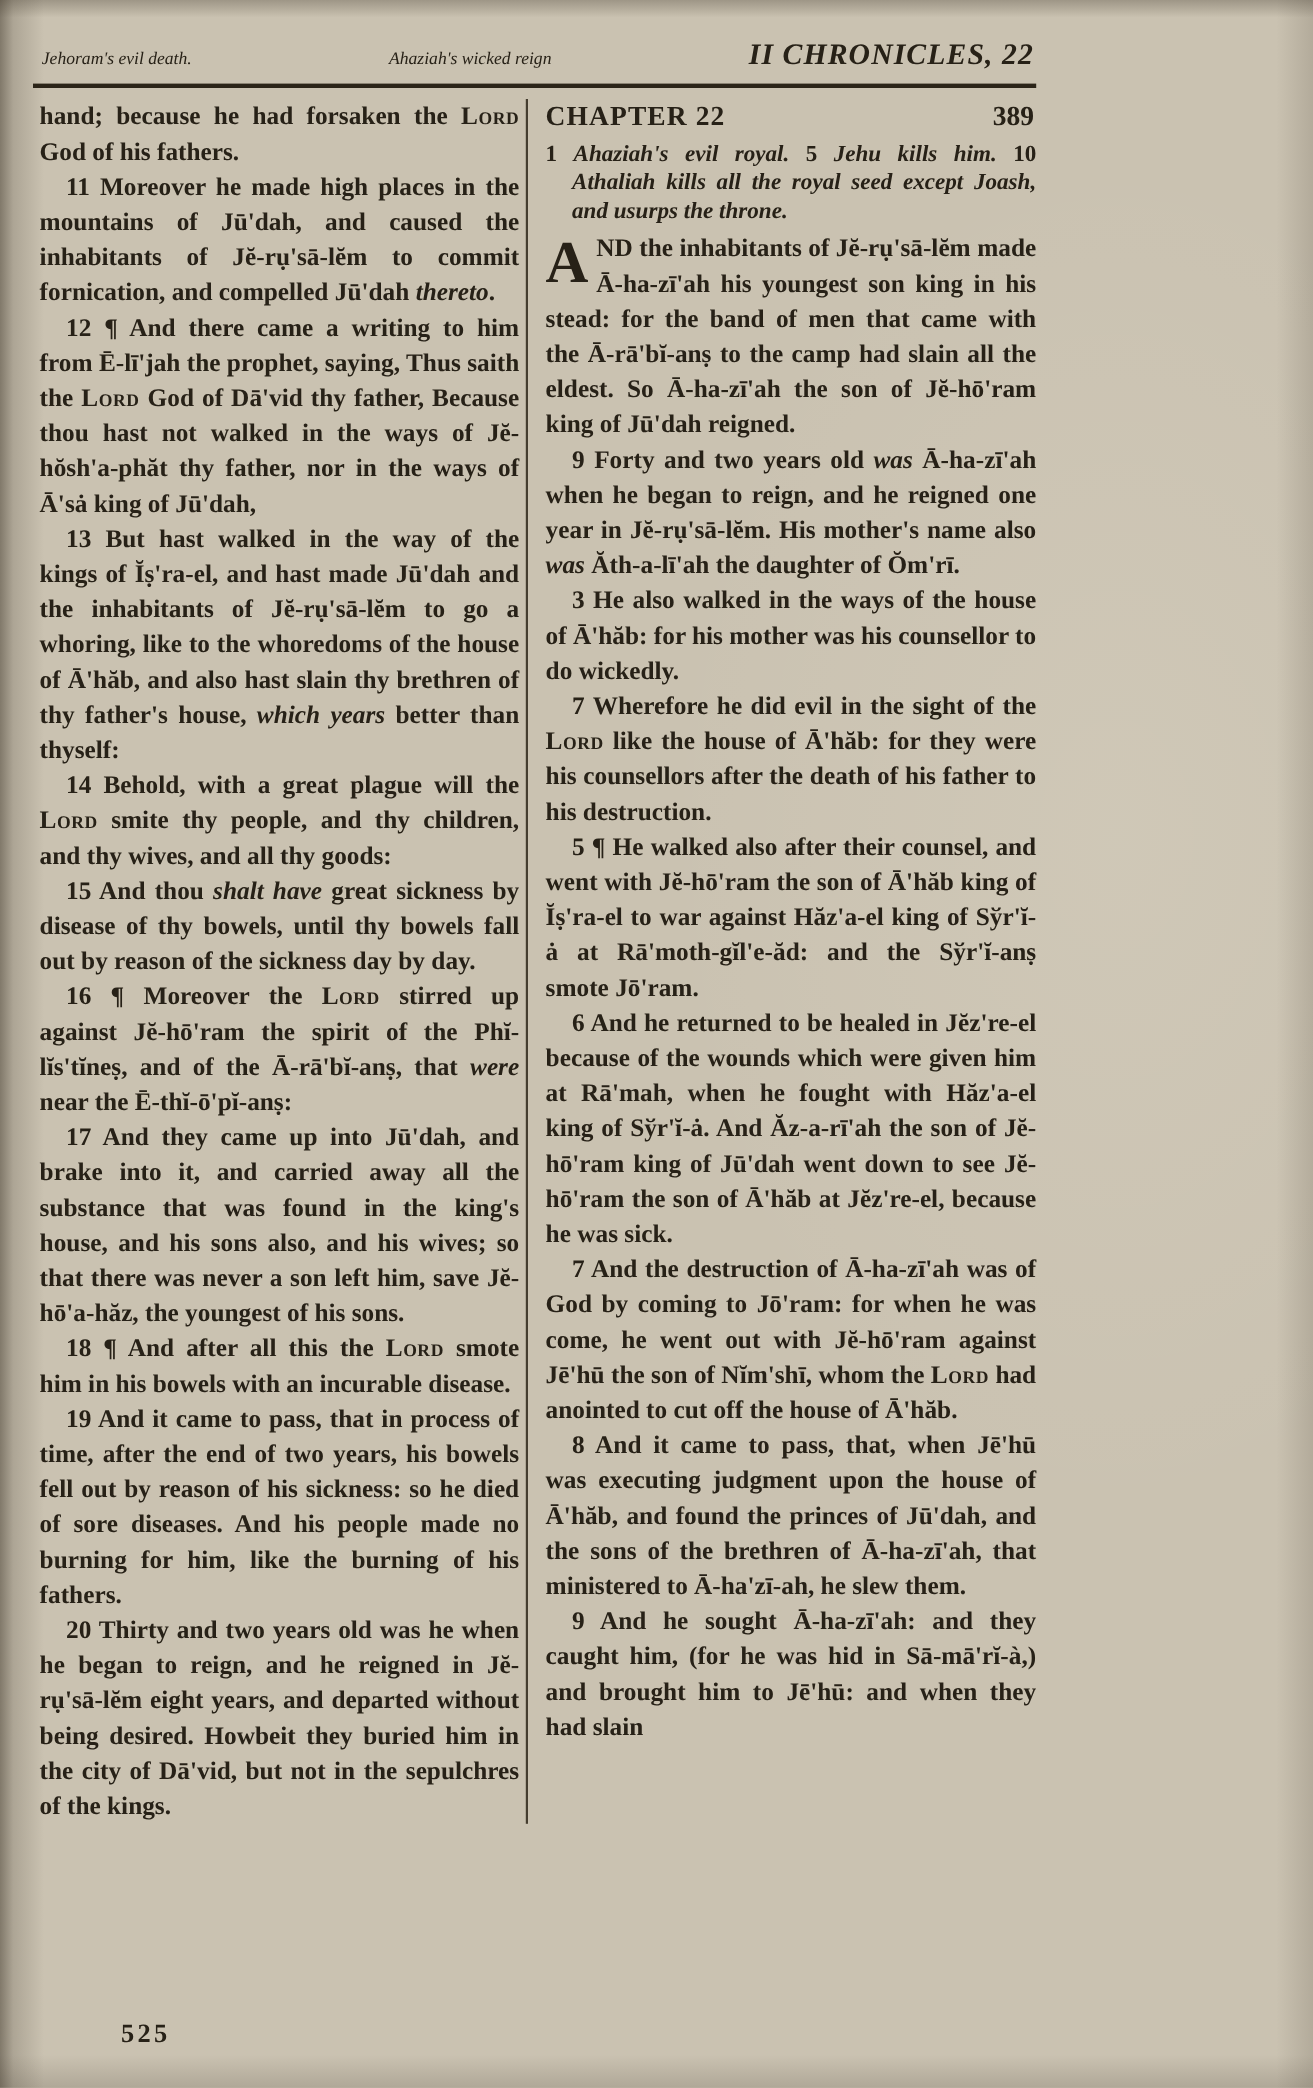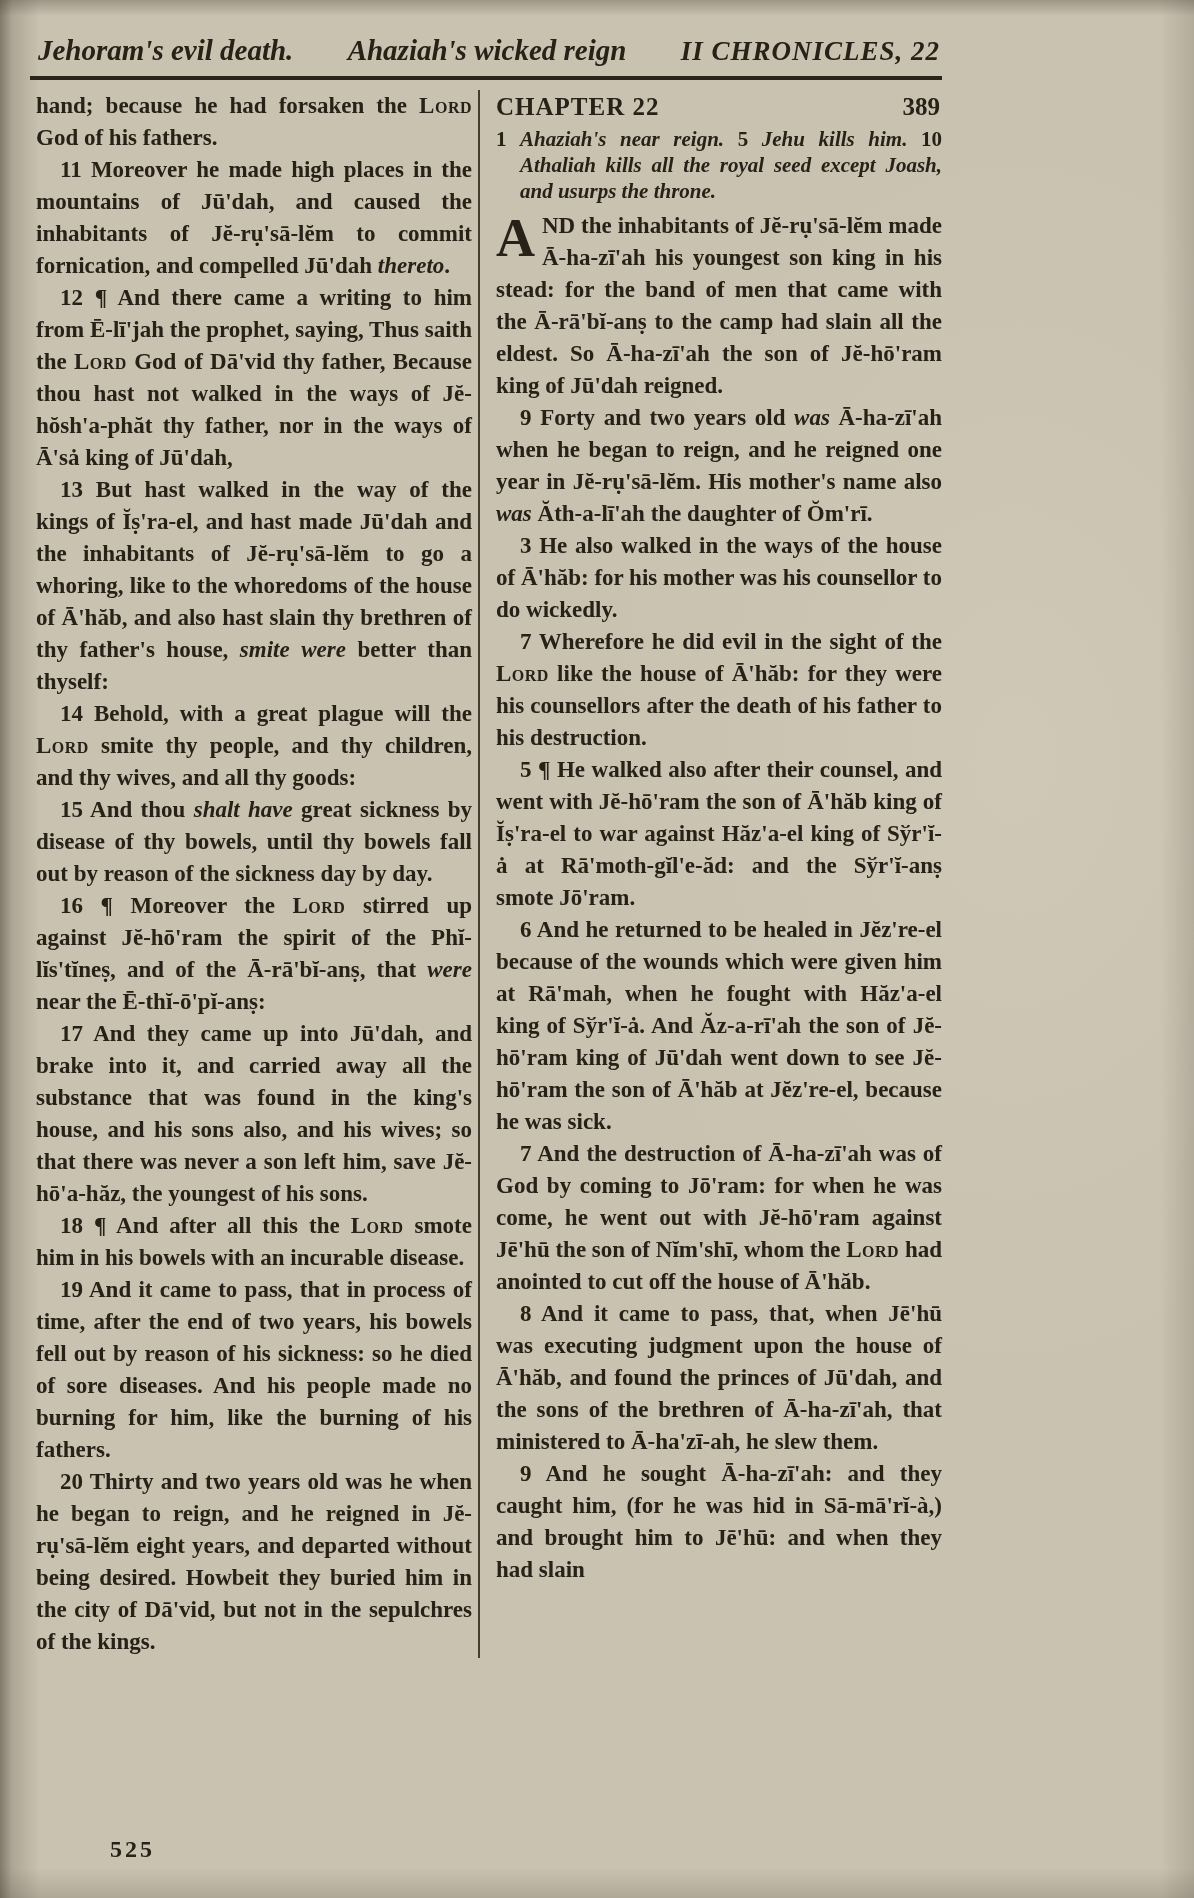--- a/index.html
+++ b/index.html
@@ -34,22 +34,22 @@
     top: 34px;
     left: 38px;
     width: 902px;
     display: flex;
     justify-content: space-between;
     align-items: baseline;
     white-space: nowrap;
   }
   .rh-italic {
     font-style: italic;
-    font-weight: bold;
-    font-size: 29px;
+    font-weight: normal;
+    font-size: 16px;
     text-align: center;
   }
   .rh-book {
     font-weight: bold;
     font-size: 27px;
     letter-spacing: 1px;
     font-style: italic;
   }
   .head-rule {
     position: absolute;
@@ -145,37 +145,37 @@
     <span class="rh-book">II CHRONICLES, 22</span>
   </div>
 
   <div class="head-rule"></div>
 
   <div class="columns">
     <div class="col-left" id="left-col">
         <p class="para noindent"><span>hand; because he had forsaken the </span><span class="run-sc">Lord</span><span> God of his fathers.</span></p>
         <p class="para"><span>11 Moreover he made high places in the mountains of Jū'dah, and caused the inhabitants of Jĕ-rụ'sā-lĕm to commit fornication, and compelled Jū'dah </span><span class="run-i">thereto</span><span>.</span></p>
         <p class="para"><span>12 ¶ And there came a writing to him from Ē-lī'jah the prophet, saying, Thus saith the </span><span class="run-sc">Lord</span><span> God of Dā'vid thy father, Because thou hast not walked in the ways of Jĕ-hŏsh'a-phăt thy father, nor in the ways of Ā'sȧ king of Jū'dah,</span></p>
-        <p class="para"><span>13 But hast walked in the way of the kings of Ĭṣ'ra-el, and hast made Jū'dah and the inhabitants of Jĕ-rụ'sā-lĕm to go a whoring, like to the whoredoms of the house of Ā'hăb, and also hast slain thy brethren of thy father's house, </span><span class="run-i">smite were</span><span> better than thyself:</span></p>
+        <p class="para"><span>13 But hast walked in the way of the kings of Ĭṣ'ra-el, and hast made Jū'dah and the inhabitants of Jĕ-rụ'sā-lĕm to go a whoring, like to the whoredoms of the house of Ā'hăb, and also hast slain thy brethren of thy father's house, </span><span class="run-i">which years</span><span> better than thyself:</span></p>
         <p class="para"><span>14 Behold, with a great plague will the </span><span class="run-sc">Lord</span><span> smite thy people, and thy children, and thy wives, and all thy goods:</span></p>
         <p class="para"><span>15 And thou </span><span class="run-i">shalt have</span><span> great sickness by disease of thy bowels, until thy bowels fall out by reason of the sickness day by day.</span></p>
         <p class="para"><span>16 ¶ Moreover the </span><span class="run-sc">Lord</span><span> stirred up against Jĕ-hō'ram the spirit of the Phĭ-lĭs'tĭneṣ, and of the Ā-rā'bĭ-anṣ, that </span><span class="run-i">were</span><span> near the Ē-thĭ-ō'pĭ-anṣ:</span></p>
         <p class="para"><span>17 And they came up into Jū'dah, and brake into it, and carried away all the substance that was found in the king's house, and his sons also, and his wives; so that there was never a son left him, save Jĕ-hō'a-hăz, the youngest of his sons.</span></p>
         <p class="para"><span>18 ¶ And after all this the </span><span class="run-sc">Lord</span><span> smote him in his bowels with an incurable disease.</span></p>
         <p class="para"><span>19 And it came to pass, that in process of time, after the end of two years, his bowels fell out by reason of his sickness: so he died of sore diseases. And his people made no burning for him, like the burning of his fathers.</span></p>
         <p class="para"><span>20 Thirty and two years old was he when he began to reign, and he reigned in Jĕ-rụ'sā-lĕm eight years, and departed without being desired. Howbeit they buried him in the city of Dā'vid, but not in the sepulchres of the kings.</span></p>
       </div>
     <div class="col-divider"></div>
     <div class="col-right" id="right-col">
       <div class="chapter-row">
         <span>CHAPTER 22</span>
         <span class="chapter-pageref">389</span>
       </div>
       <div id="summary-slot">
-          <p class="para summary"><span>1 </span><span class="run-i">Ahaziah's near reign.</span><span> 5 </span><span class="run-i">Jehu kills him.</span><span> 10 </span><span class="run-i">Athaliah kills all the royal seed except Joash, and usurps the throne.</span></p>
+          <p class="para summary"><span>1 </span><span class="run-i">Ahaziah's evil royal.</span><span> 5 </span><span class="run-i">Jehu kills him.</span><span> 10 </span><span class="run-i">Athaliah kills all the royal seed except Joash, and usurps the throne.</span></p>
         </div>
       <div id="right-verses">
           <p class="para noindent"><span class="run-dc">A</span><span>ND the inhabitants of Jĕ-rụ'sā-lĕm made Ā-ha-zī'ah his youngest son king in his stead: for the band of men that came with the Ā-rā'bĭ-anṣ to the camp had slain all the eldest. So Ā-ha-zī'ah the son of Jĕ-hō'ram king of Jū'dah reigned.</span></p>
           <p class="para"><span>9 Forty and two years old </span><span class="run-i">was</span><span> Ā-ha-zī'ah when he began to reign, and he reigned one year in Jĕ-rụ'sā-lĕm. His mother's name also </span><span class="run-i">was</span><span> Ăth-a-lī'ah the daughter of Ŏm'rī.</span></p>
           <p class="para"><span>3 He also walked in the ways of the house of Ā'hăb: for his mother was his counsellor to do wickedly.</span></p>
           <p class="para"><span>7 Wherefore he did evil in the sight of the </span><span class="run-sc">Lord</span><span> like the house of Ā'hăb: for they were his counsellors after the death of his father to his destruction.</span></p>
           <p class="para"><span>5 ¶ He walked also after their counsel, and went with Jĕ-hō'ram the son of Ā'hăb king of Ĭṣ'ra-el to war against Hăz'a-el king of Sўr'ĭ-ȧ at Rā'moth-gĭl'e-ăd: and the Sўr'ĭ-anṣ smote Jō'ram.</span></p>
           <p class="para"><span>6 And he returned to be healed in Jĕz're-el because of the wounds which were given him at Rā'mah, when he fought with Hăz'a-el king of Sўr'ĭ-ȧ. And Ăz-a-rī'ah the son of Jĕ-hō'ram king of Jū'dah went down to see Jĕ-hō'ram the son of Ā'hăb at Jĕz're-el, because he was sick.</span></p>
           <p class="para"><span>7 And the destruction of Ā-ha-zī'ah was of God by coming to Jō'ram: for when he was come, he went out with Jĕ-hō'ram against Jē'hū the son of Nĭm'shī, whom the </span><span class="run-sc">Lord</span><span> had anointed to cut off the house of Ā'hăb.</span></p>
           <p class="para"><span>8 And it came to pass, that, when Jē'hū was executing judgment upon the house of Ā'hăb, and found the princes of Jū'dah, and the sons of the brethren of Ā-ha-zī'ah, that ministered to Ā-ha'zī-ah, he slew them.</span></p>

